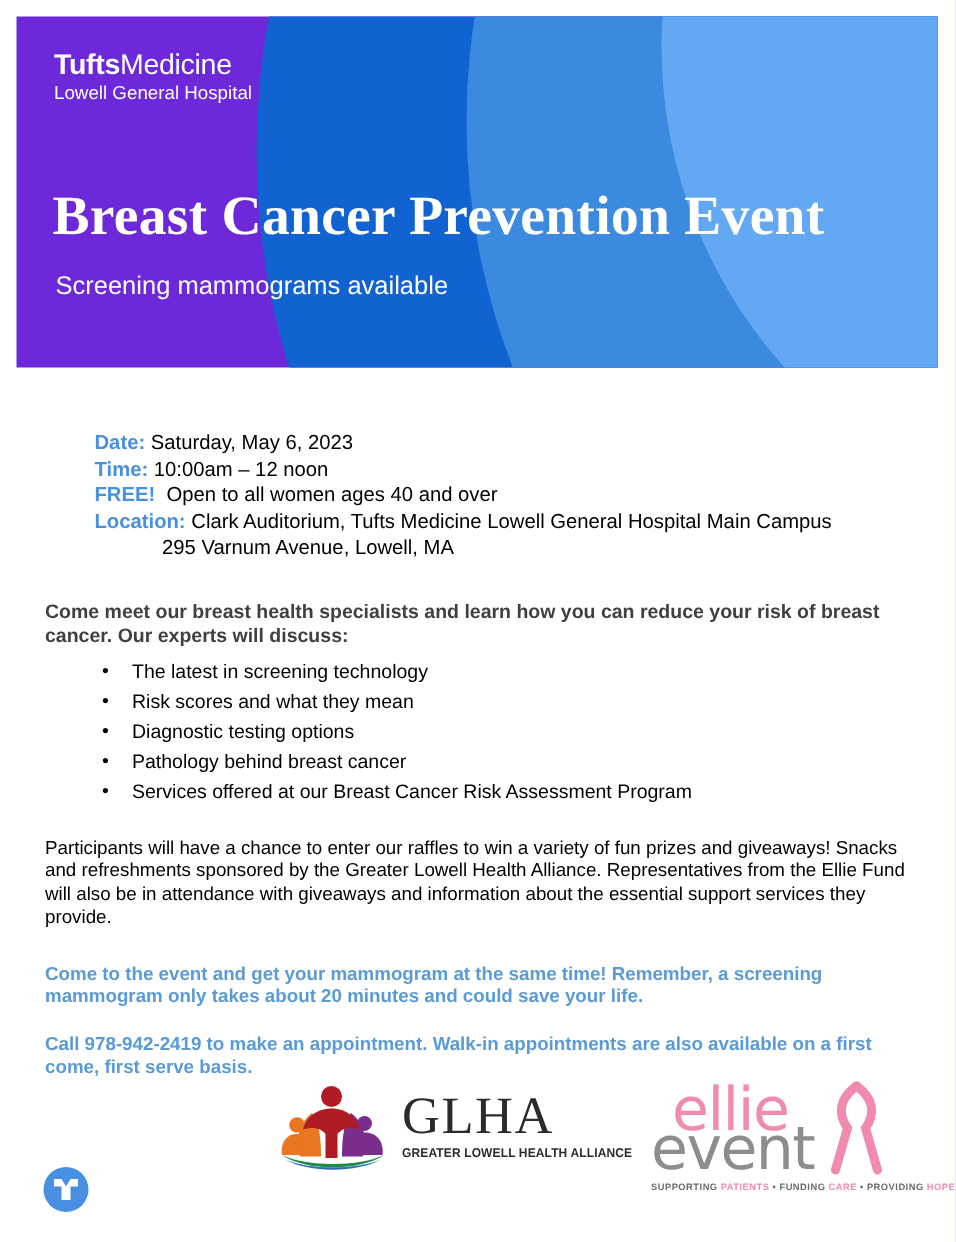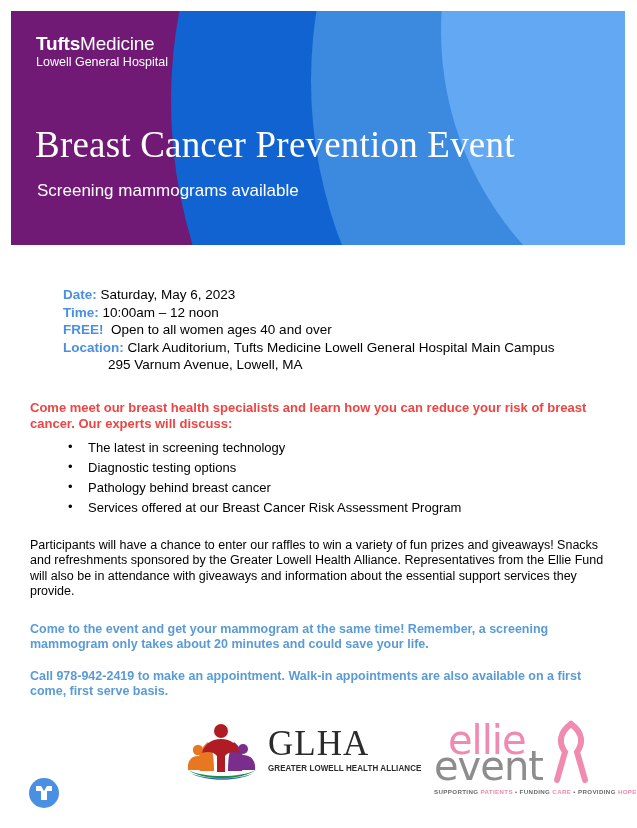--- a/index.html
+++ b/index.html
@@ -16,21 +16,21 @@
     position: relative;
   }
 
   
   .banner {
     position: absolute;
     left: 11px;
     top: 11px;
     width: 614px;
     height: 234px;
-    background: #701a75;
+    background: #6d28d9;
     overflow: hidden;
   }
   .banner .arc {
     position: absolute;
     border-radius: 50%;
   }
   
   .banner .arc-1 {
     width: 980px;
     height: 980px;
@@ -82,21 +82,21 @@
     margin-top: 1px;
     white-space: nowrap;
   }
   .banner-title {
     position: absolute;
     left: 24px;
     top: 112px;
     color: #ffffff;
     font-family: "Liberation Serif", serif;
     font-size: 37px;
-    font-weight: normal;
+    font-weight: bold;
     letter-spacing: 0.2px;
     white-space: nowrap;
   }
   .banner-subtitle {
     position: absolute;
     left: 26px;
     top: 170px;
     color: #ffffff;
     font-size: 17px;
     font-weight: normal;
@@ -123,21 +123,21 @@
   }
   .details .row.addr2 {
     padding-left: 78px;
   }
 
   .lead {
     margin-top: 26px;
     font-size: 13px;
     font-weight: bold;
     line-height: 16px;
-    color: #ef4444;
+    color: #404040;
   }
   ul.topics {
     margin: 6px 0 0 0;
     padding-left: 38px;
     list-style: none;
   }
   ul.topics li {
     font-size: 13px;
     line-height: 20px;
     position: relative;
@@ -291,20 +291,21 @@
     <div class="row"><span class="lbl">Time:</span> <span>10:00am – 12 noon</span></div>
     <div class="row"><span class="lbl">FREE!</span>&nbsp; <span>Open to all women ages 40 and over</span></div>
     <div class="row"><span class="lbl">Location:</span> <span>Clark Auditorium, Tufts Medicine Lowell General Hospital Main Campus</span></div>
     <div class="row addr2"><span>295 Varnum Avenue, Lowell, MA</span></div>
   </div>
 
   <div class="lead">Come meet our breast health specialists and learn how you can reduce your risk of breast cancer. Our experts will discuss:</div>
 
   <ul class="topics">
     <li>The latest in screening technology</li>
+    <li>Risk scores and what they mean</li>
     <li>Diagnostic testing options</li>
     <li>Pathology behind breast cancer</li>
     <li>Services offered at our Breast Cancer Risk Assessment Program</li>
   </ul>
 
   <div class="para">Participants will have a chance to enter our raffles to win a variety of fun prizes and giveaways! Snacks and refreshments sponsored by the Greater Lowell Health Alliance. Representatives from the Ellie Fund will also be in attendance with giveaways and information about the essential support services they provide.</div>
 
   <div class="para-blue">Come to the event and get your mammogram at the same time! Remember, a screening mammogram only takes about 20 minutes and could save your life.</div>
 
   <div class="para-blue second">Call 978-942-2419 to make an appointment. Walk-in appointments are also available on a first come, first serve basis.</div>

